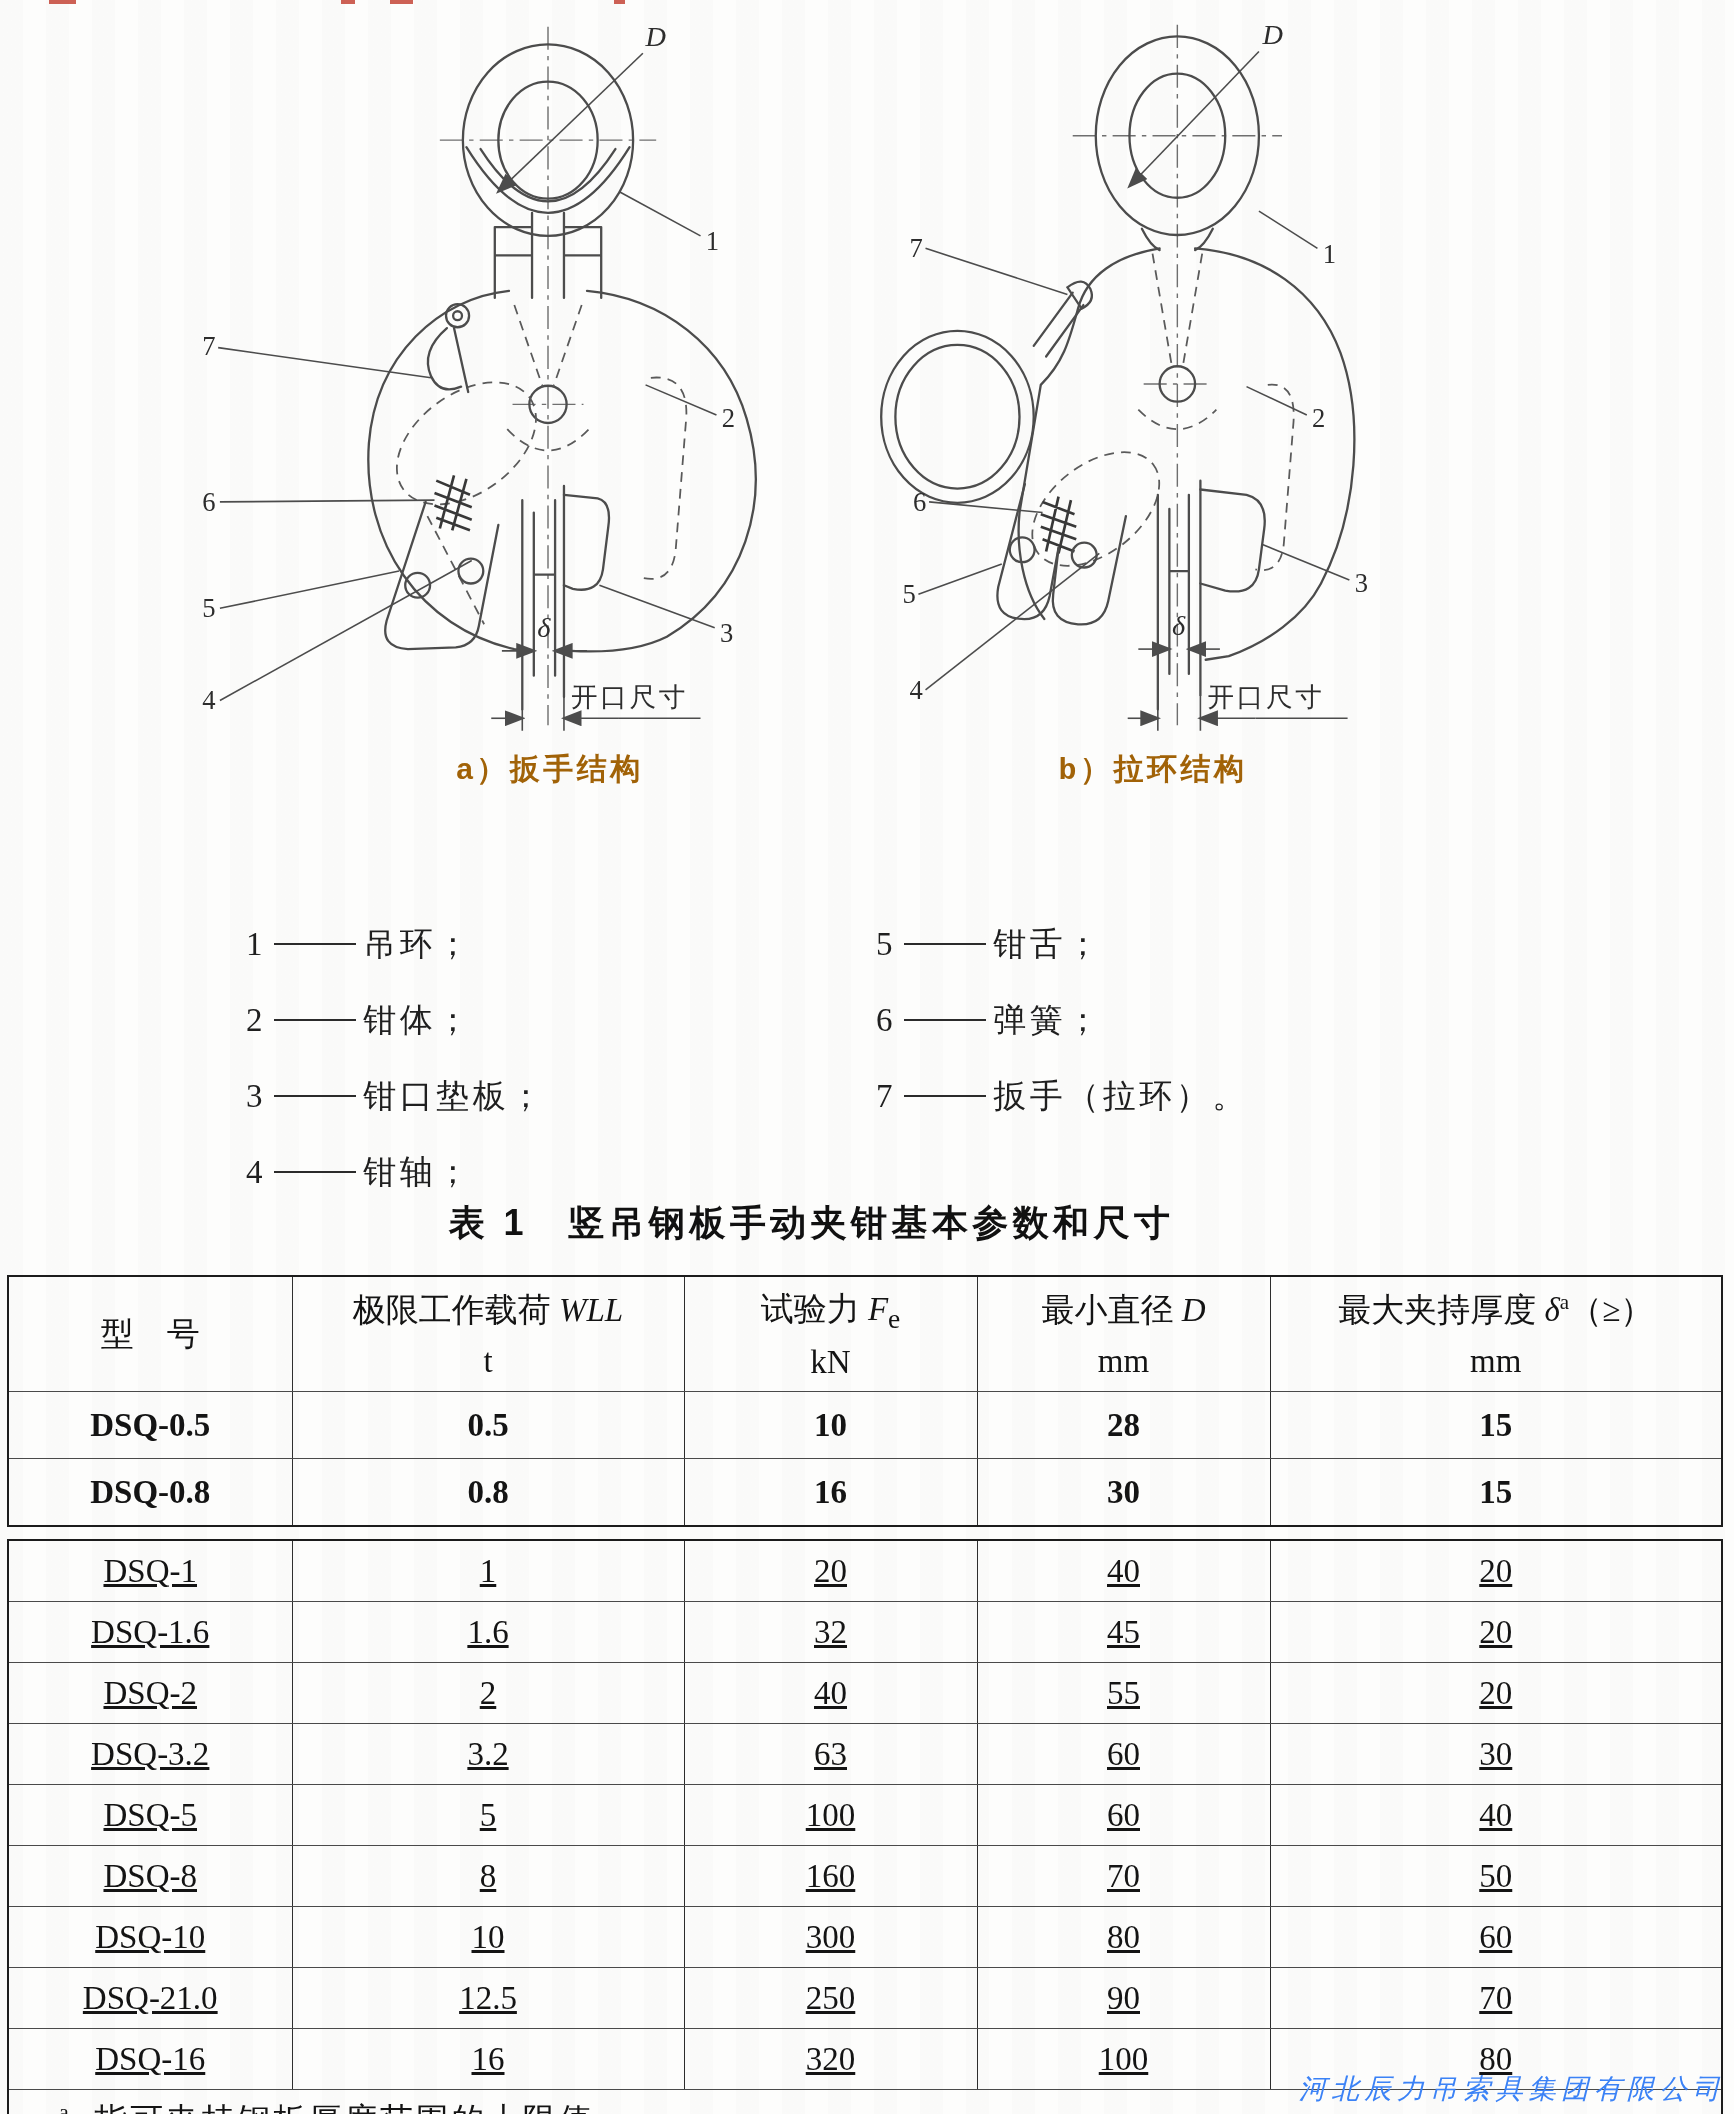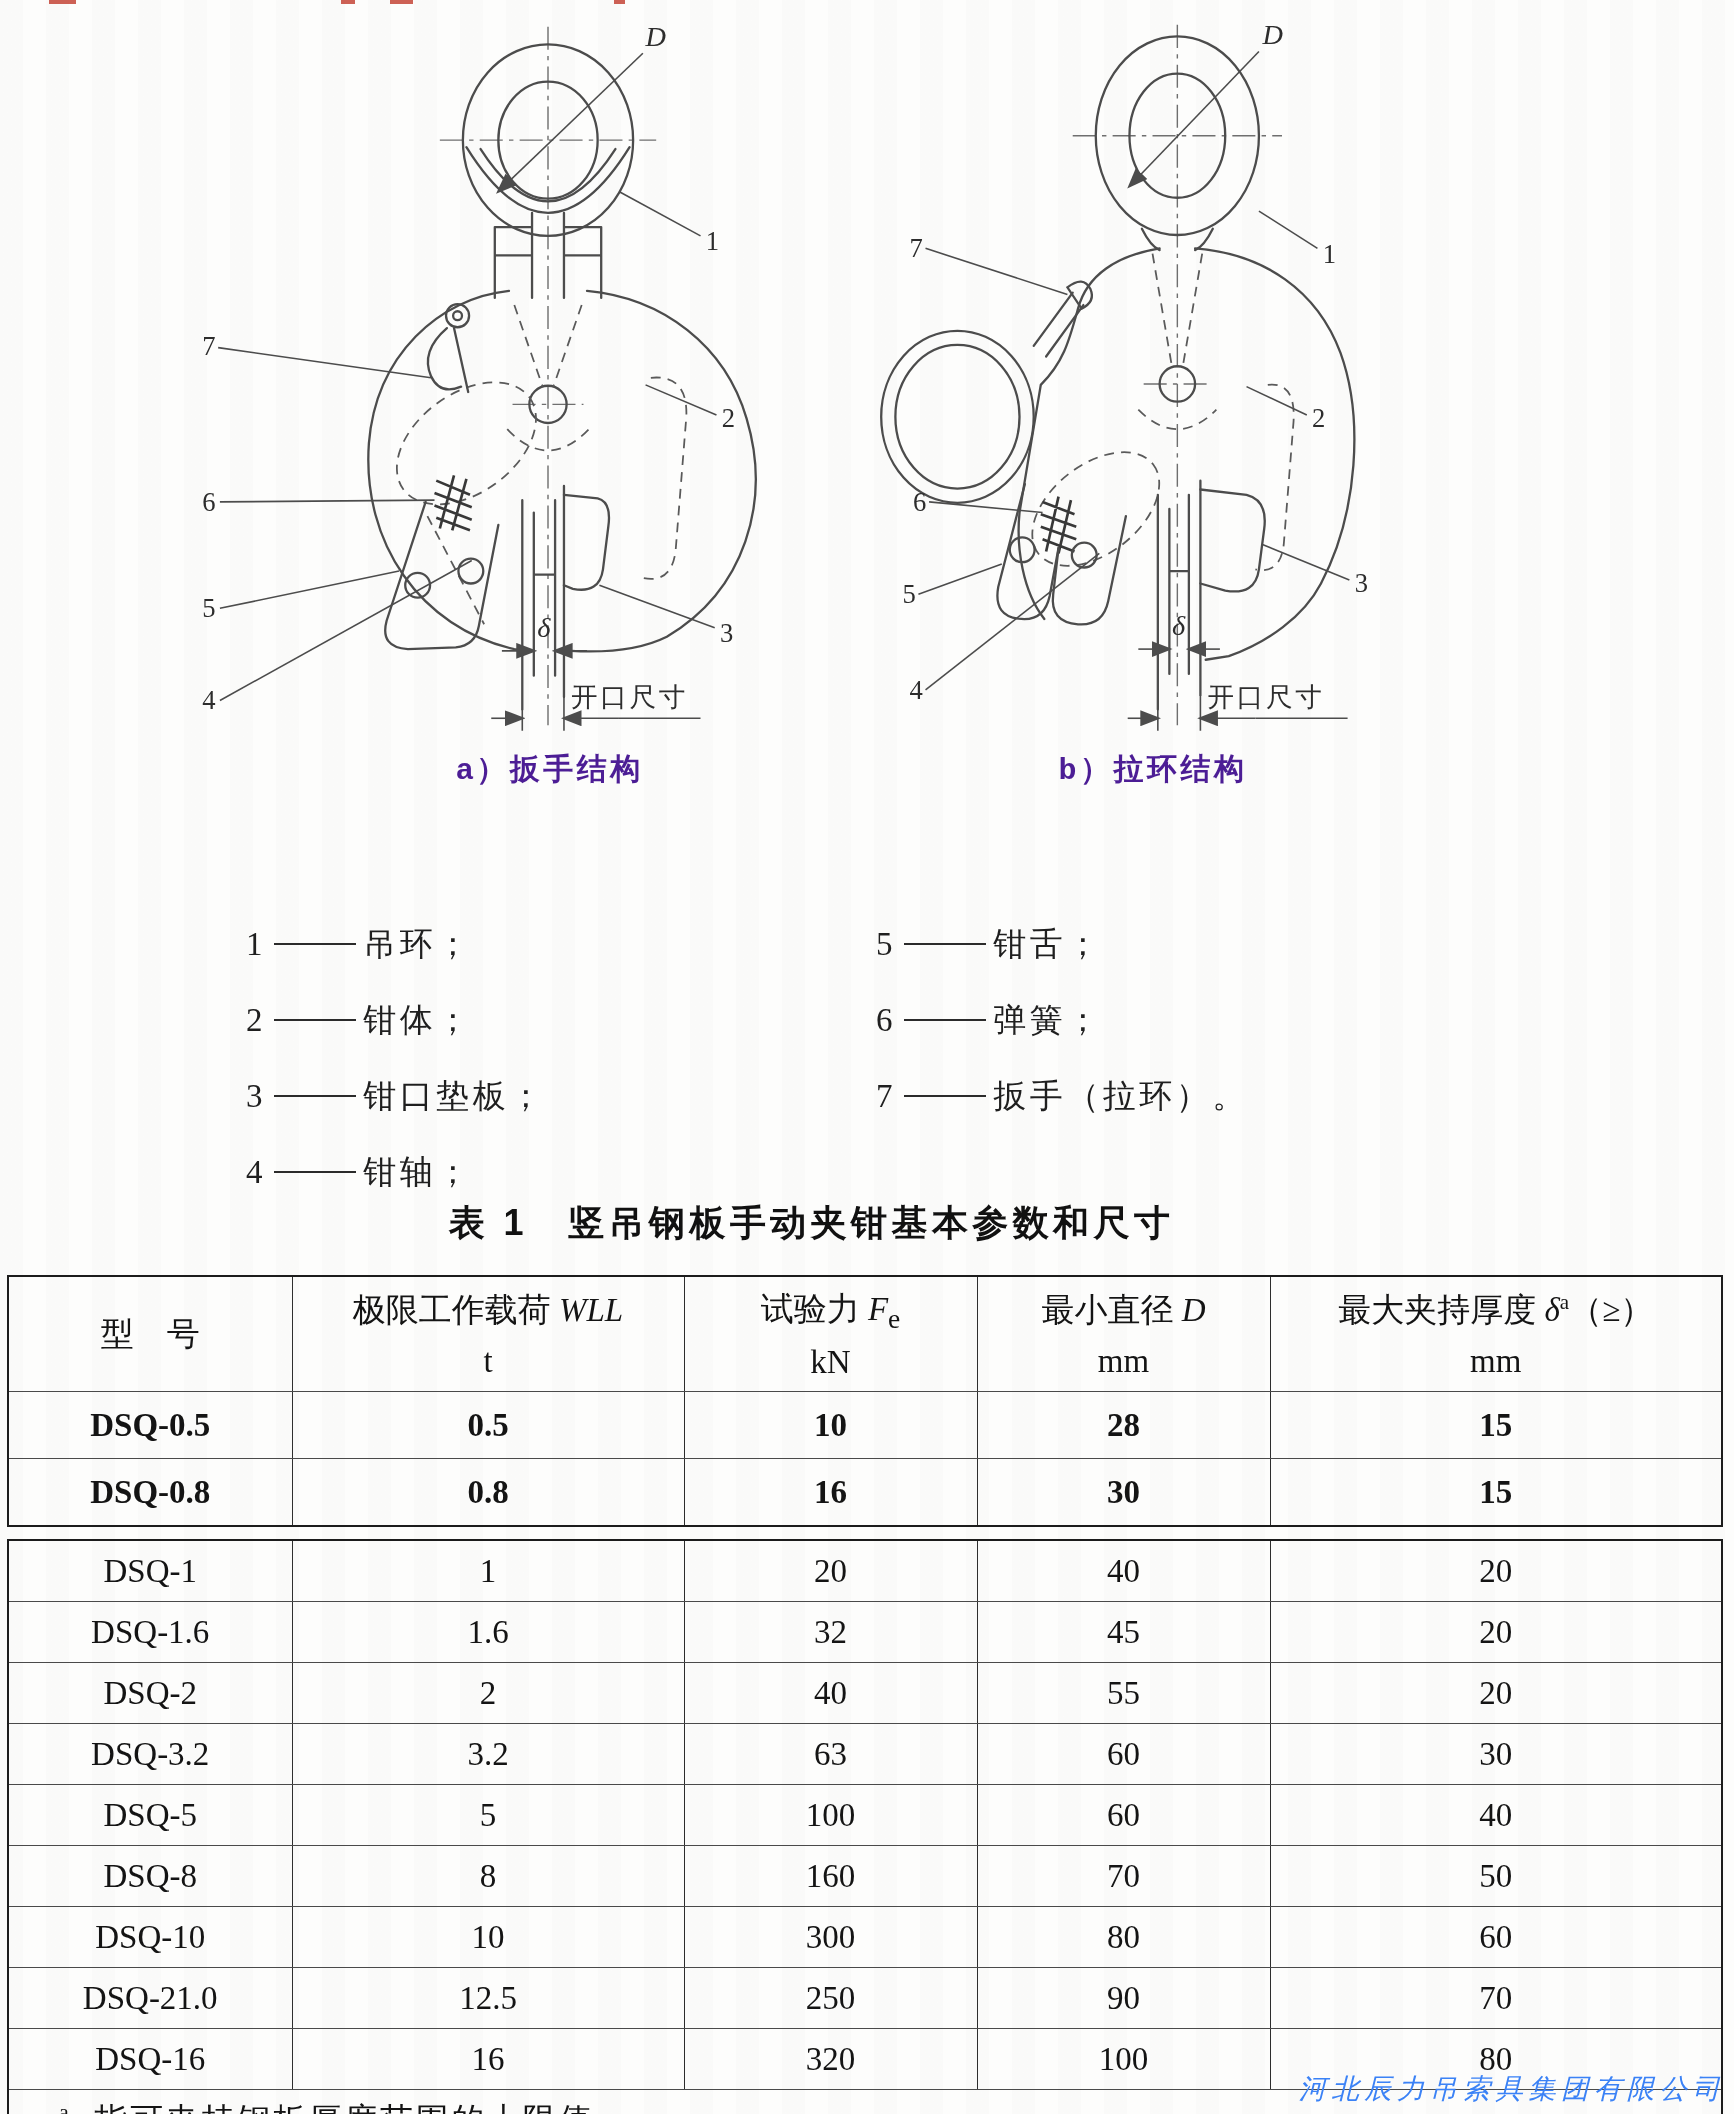--- a/index.html
+++ b/index.html
@@ -14,21 +14,21 @@
   .ol{fill:none;stroke:#4c4c4c;stroke-width:2.6;stroke-linecap:round;}
   .dl{fill:none;stroke:#5a5a5a;stroke-width:2;stroke-dasharray:11 8;}
   .cl{fill:none;stroke:#6f6f6f;stroke-width:1.6;stroke-dasharray:26 7 5 7;}
   .ld{fill:none;stroke:#4c4c4c;stroke-width:1.8;}
   .sp{fill:none;stroke:#383838;stroke-width:3;}
   .tn{font:30px "Liberation Serif",serif;fill:#2d2d2d;}
   .ti{font:italic 32px "Liberation Serif",serif;fill:#2d2d2d;}
   .tc{font:30px "Liberation Sans",sans-serif;fill:#2d2d2d;letter-spacing:3px;}
 
   .caption{position:absolute;width:426px;text-align:center;
-        font:bold 30px "Liberation Sans",sans-serif;color:#4c1d95;letter-spacing:3.5px;}
+        font:bold 30px "Liberation Sans",sans-serif;color:#a16207;letter-spacing:3.5px;}
 
   
   .legend-col{position:absolute;}
   .legend-item{display:flex;align-items:center;height:44px;margin-bottom:32px;
         font-size:33px;color:#1f1f1f;}
   .lg-num{font-family:"Liberation Serif",serif;min-width:23px;}
   .lg-dash{width:82px;border-top:2.2px solid #2b2b2b;margin:0 7px 0 5.3px;}
   .lg-name{letter-spacing:3.5px;font-family:Liberation Serif, serif;}
 
   
@@ -37,21 +37,21 @@
   .tbl-wrap{position:absolute;left:7px;top:1275px;width:1713px;}
   table{border-collapse:collapse;width:100%;table-layout:fixed;}
   .spec{border:2.7px solid #1c1c1c;}
   .spec td,.spec th{border-left:1.8px solid #2e2e2e;border-right:1.8px solid #2e2e2e;
         border-top:1.8px solid #4a4a4a;border-bottom:1.8px solid #4a4a4a;
         text-align:center;vertical-align:middle;font-weight:normal;
         font-size:33px;color:#141414;}
   .hrow th{height:112px;}
   .hcell{display:flex;flex-direction:column;justify-content:space-around;height:103px;padding:3.5px 0;}
   .g1 td{height:64px;font-weight:bold;}
-  .g2 td{height:58px;}
+  .g2 td{height:58px;text-decoration:underline;}
   .it{font-style:italic;font-family:"Liberation Serif",serif;}
   sup{font-size:21px;}
   .gap{height:12.4px;}
   .footnote-cell{height:59px;text-align:left !important;padding-left:50px;font-size:32px;letter-spacing:2.7px;}
   .footnote-cell sup{margin-right:23px;font-size:22px;}
 
   .watermark{position:absolute;right:8.9px;top:2071px;font:italic 27.5px "Liberation Serif",serif;letter-spacing:5.3px;}
 </style>
 </head>
 <body>

